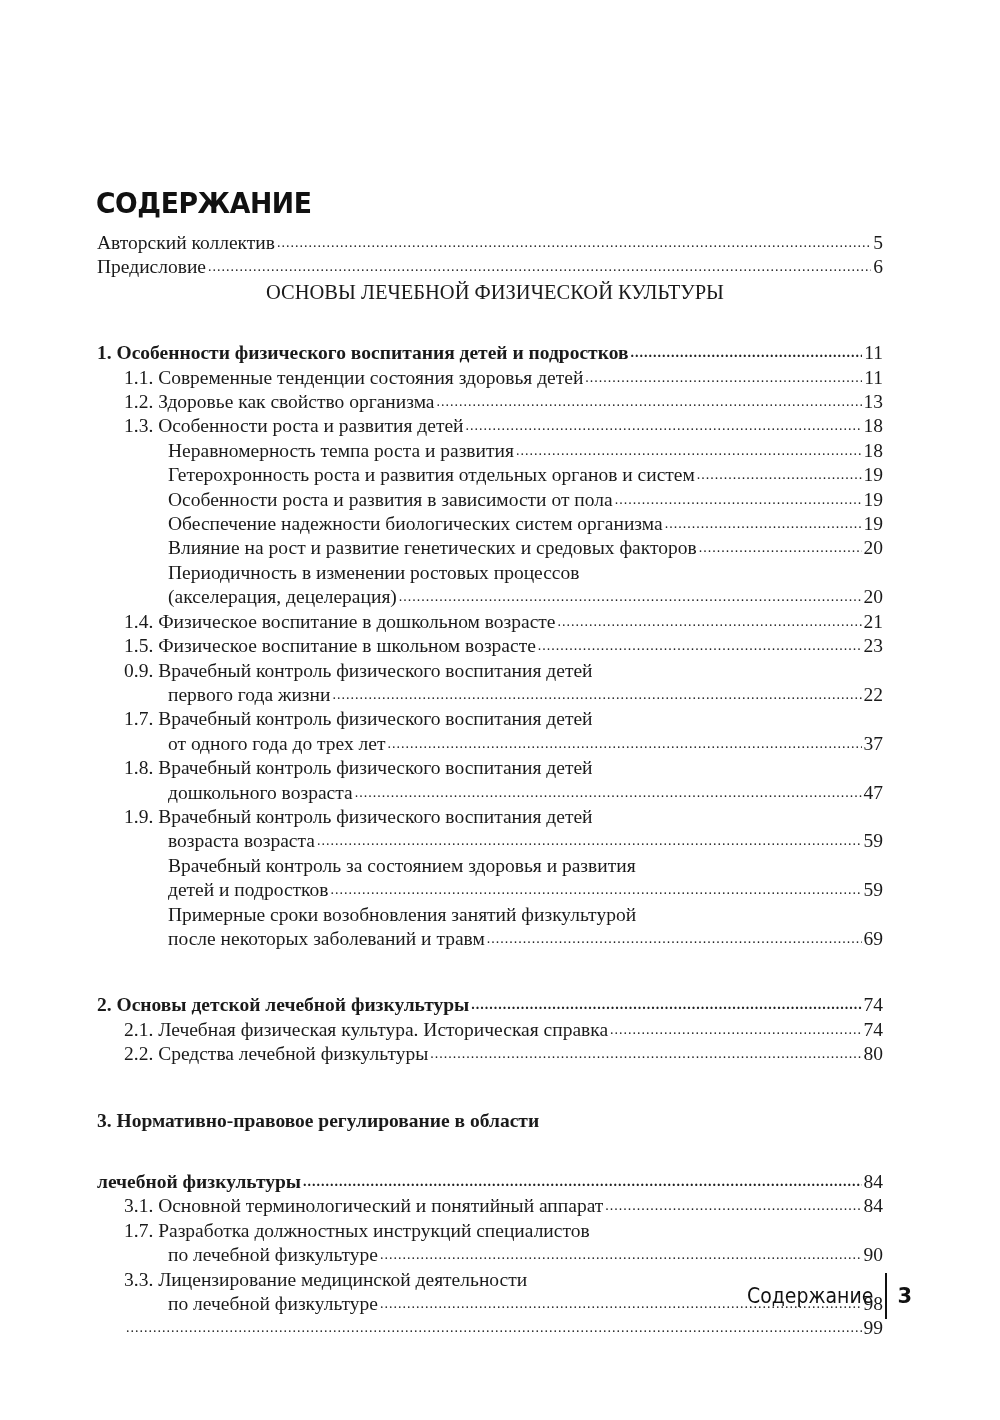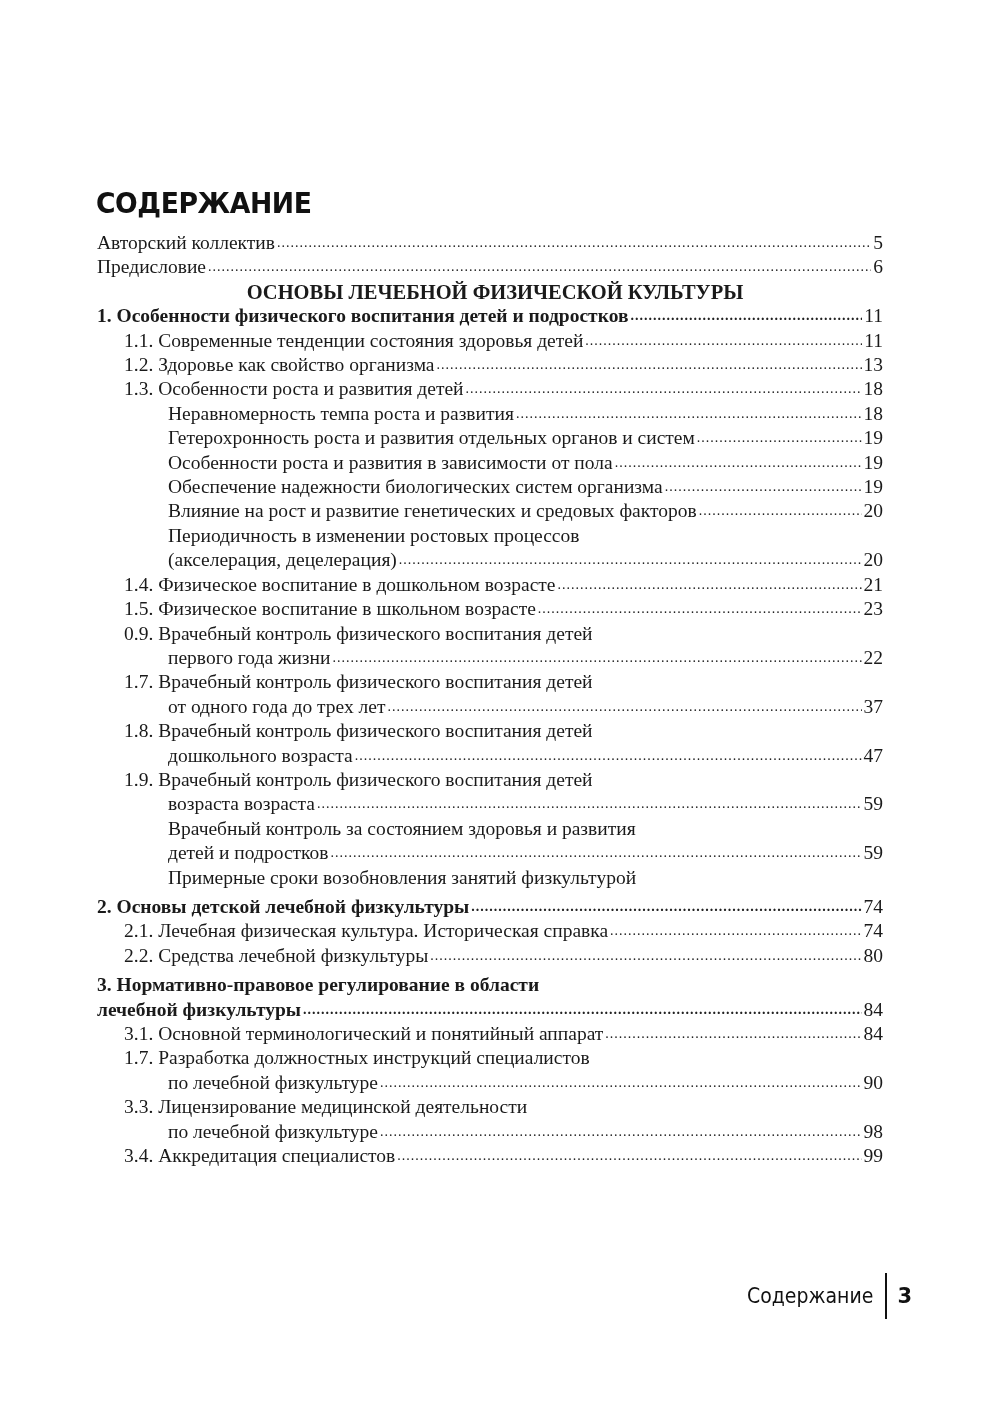--- a/index.html
+++ b/index.html
@@ -14,23 +14,23 @@
     font-family: "Liberation Serif", serif; font-size: 19.5px; line-height: 24.4px;
   }
   .row { display: flex; align-items: flex-start; white-space: nowrap; }
   .row .label { flex: 0 0 auto; }
   .row .dots { flex: 1 1 auto; overflow: hidden; margin: 0 2px; letter-spacing: 1px; color: #222; font-size: 14px; }
   .row .dots::before { content: "..................................................................................................................................................................................................................................................................."; }
   .row .page { flex: 0 0 auto; }
   .l0 { padding-left: 0; }
   .l1 { padding-left: 27px; }
   .l2 { padding-left: 71px; }
-  .bold { font-weight: bold; }
+  .bold { font-weight: bold; margin-top: 37px; }
   .cont { white-space: nowrap; }
-  .part-title { text-align: center; font-weight: bold; font-size: 20.5px; padding-left: 10px; }
+  .part-title { text-align: center; font-weight: normal; font-size: 20.5px; padding-left: 10px; }
   .gap { height: 5px; }
   .footer {
     position: absolute; right: 88px; top: 1272px; height: 48px;
     display: flex; align-items: center;
     font-family: "DejaVu Sans", sans-serif; font-size: 21px; color: #111;
   }
   .footer .fsep { width: 2px; height: 46px; background: #111; margin: 0 10px 0 12px; }
   .footer .fnum { font-weight: bold; }
   .footer .flabel { transform: scaleX(0.9); transform-origin: right; }
 </style>
@@ -139,20 +139,25 @@
     <span class="dots"></span>
     <span class="page">59</span>
   </div>
   <div class="cont l2">Врачебный контроль за состоянием здоровья и развития</div>
   <div class="row l2">
     <span class="label">детей и подростков</span>
     <span class="dots"></span>
     <span class="page">59</span>
   </div>
   <div class="cont l2">Примерные сроки возобновления занятий физкультурой</div>
+  <div class="row l2">
+    <span class="label">после некоторых заболеваний и травм</span>
+    <span class="dots"></span>
+    <span class="page">69</span>
+  </div>
 
   <div class="gap"></div>
 
   <div class="row l0 bold">
     <span class="label">2. Основы детской лечебной физкультуры</span>
     <span class="dots"></span>
     <span class="page" style="font-weight:normal">74</span>
   </div>
   <div class="row l1">
     <span class="label">2.1. Лечебная физическая культура. Историческая справка</span>
@@ -184,21 +189,20 @@
     <span class="dots"></span>
     <span class="page">90</span>
   </div>
   <div class="cont l1">3.3. Лицензирование медицинской деятельности</div>
   <div class="row l2">
     <span class="label">по лечебной физкультуре</span>
     <span class="dots"></span>
     <span class="page">98</span>
   </div>
   <div class="row l1">
-    <span class="label">3.4. Аккредитация специалистов</span>
     <span class="dots"></span>
     <span class="page">99</span>
   </div>
 </div>
 
 <div class="footer">
   <span class="flabel">Содержание</span>
   <span class="fsep"></span>
   <span class="fnum">3</span>
 </div>

